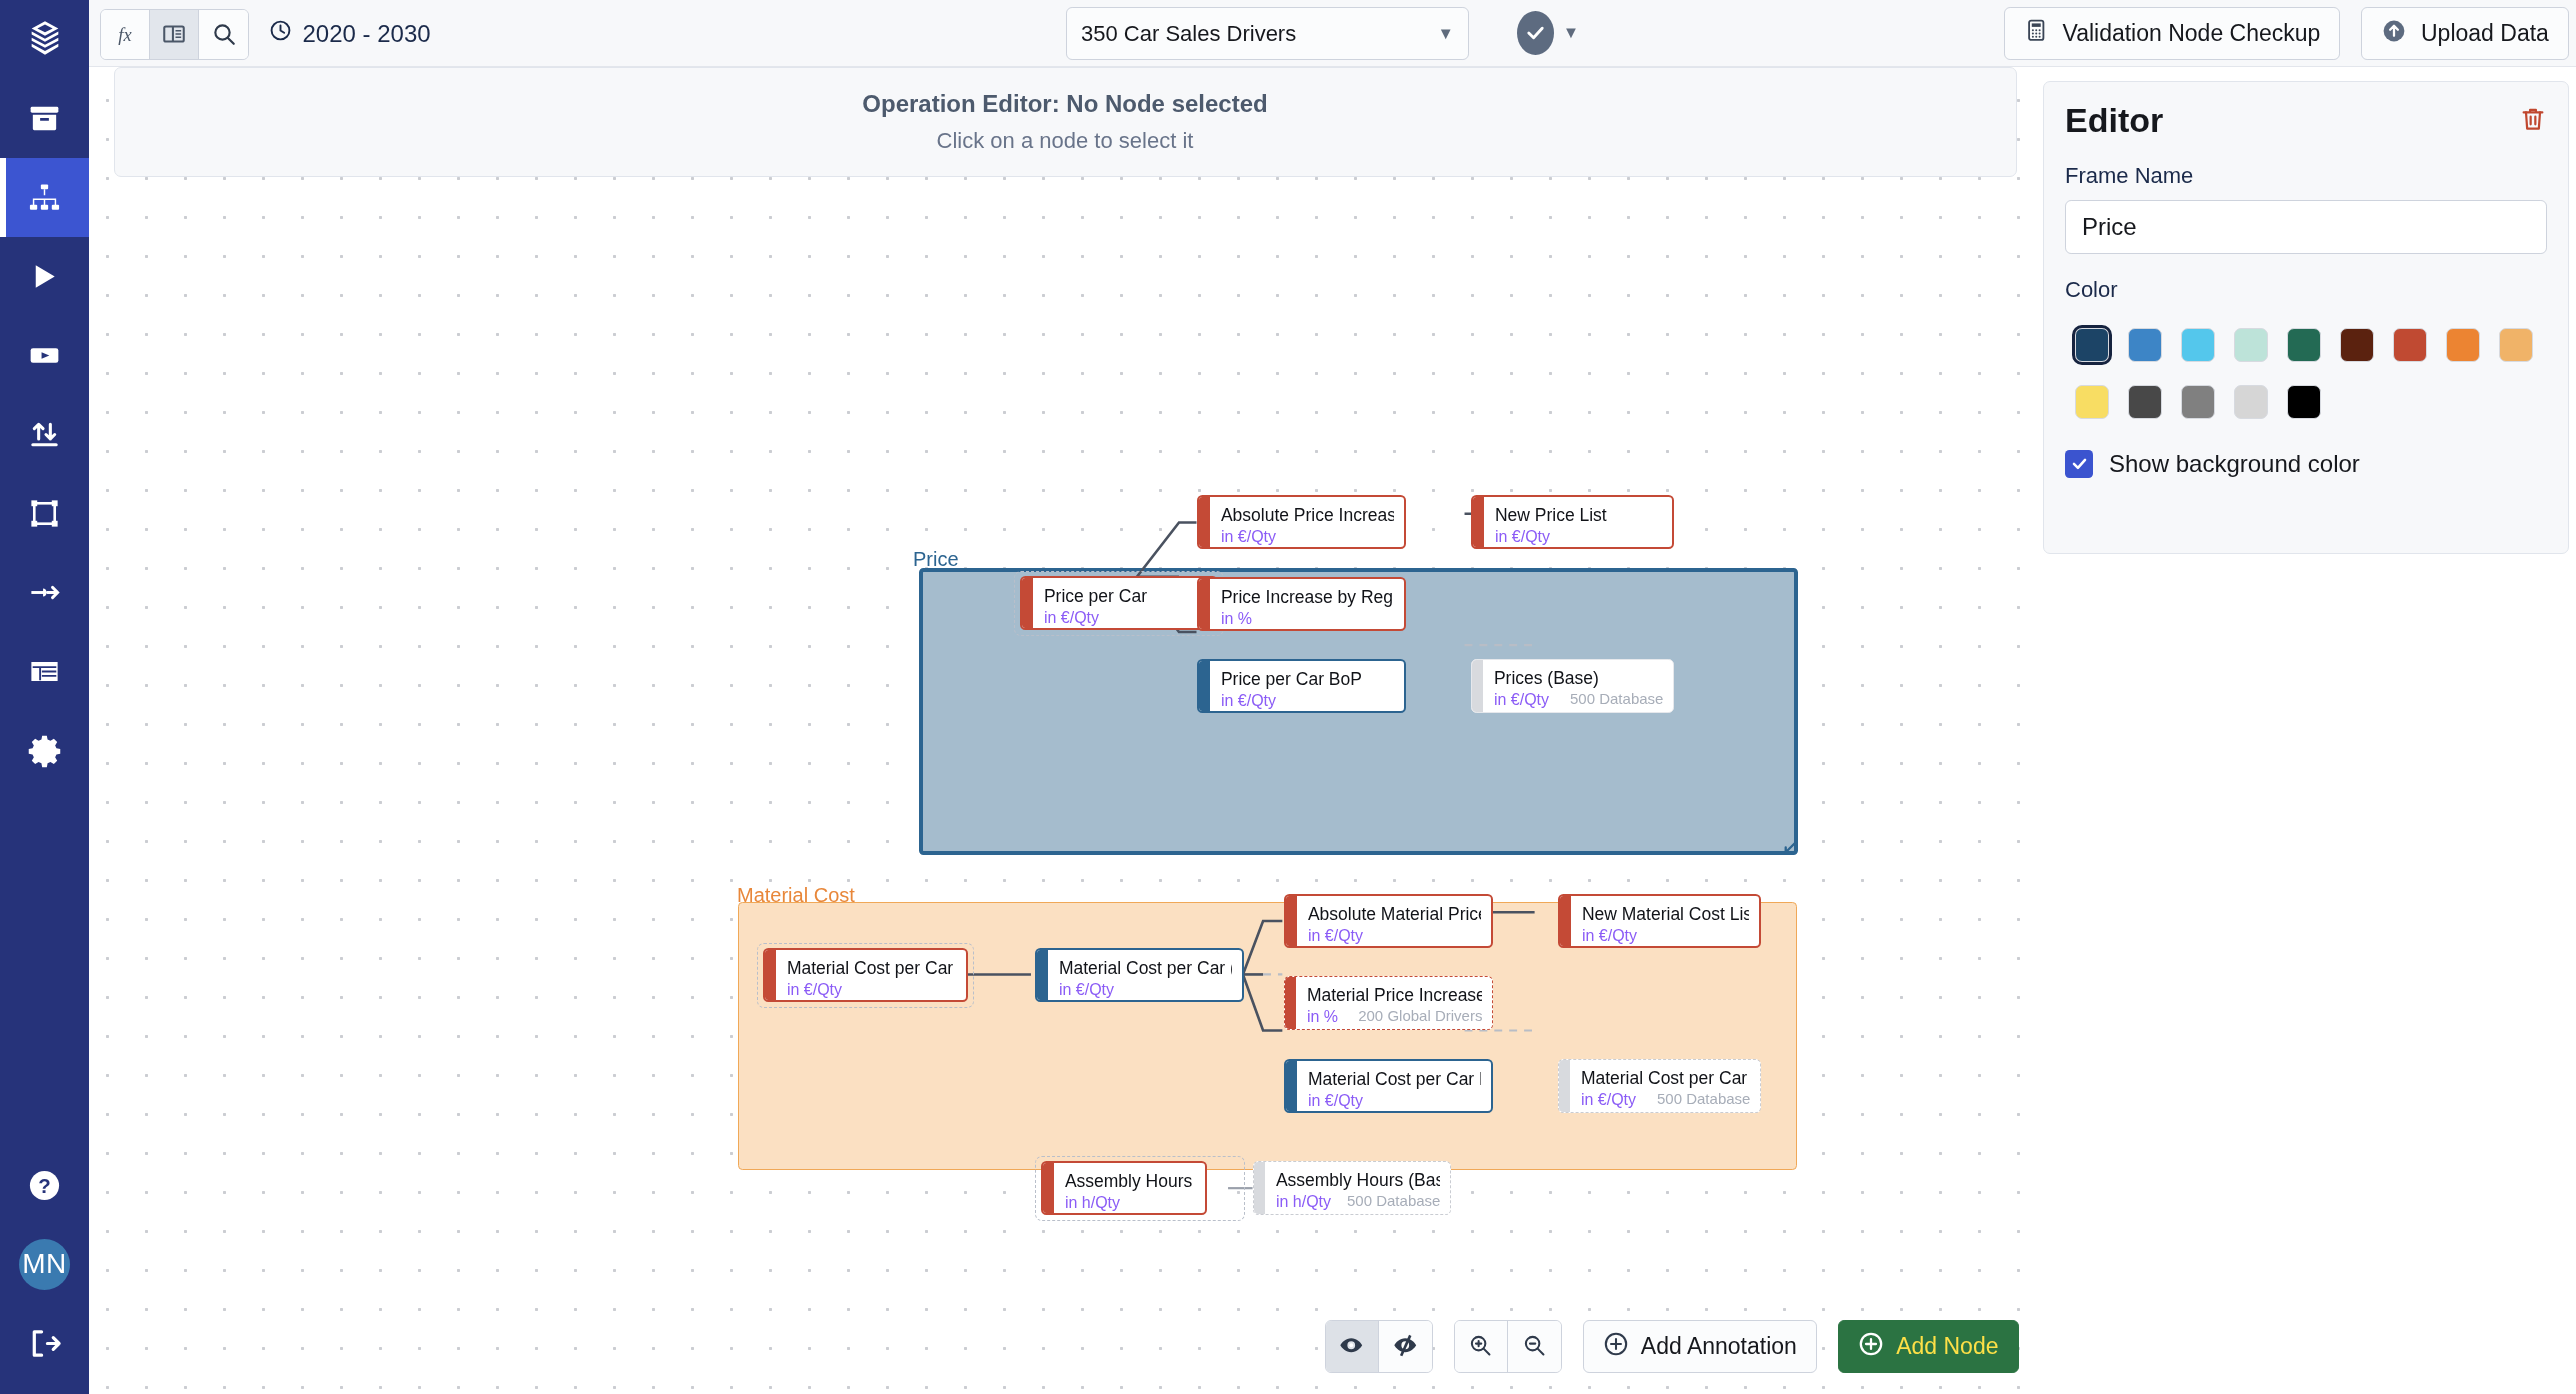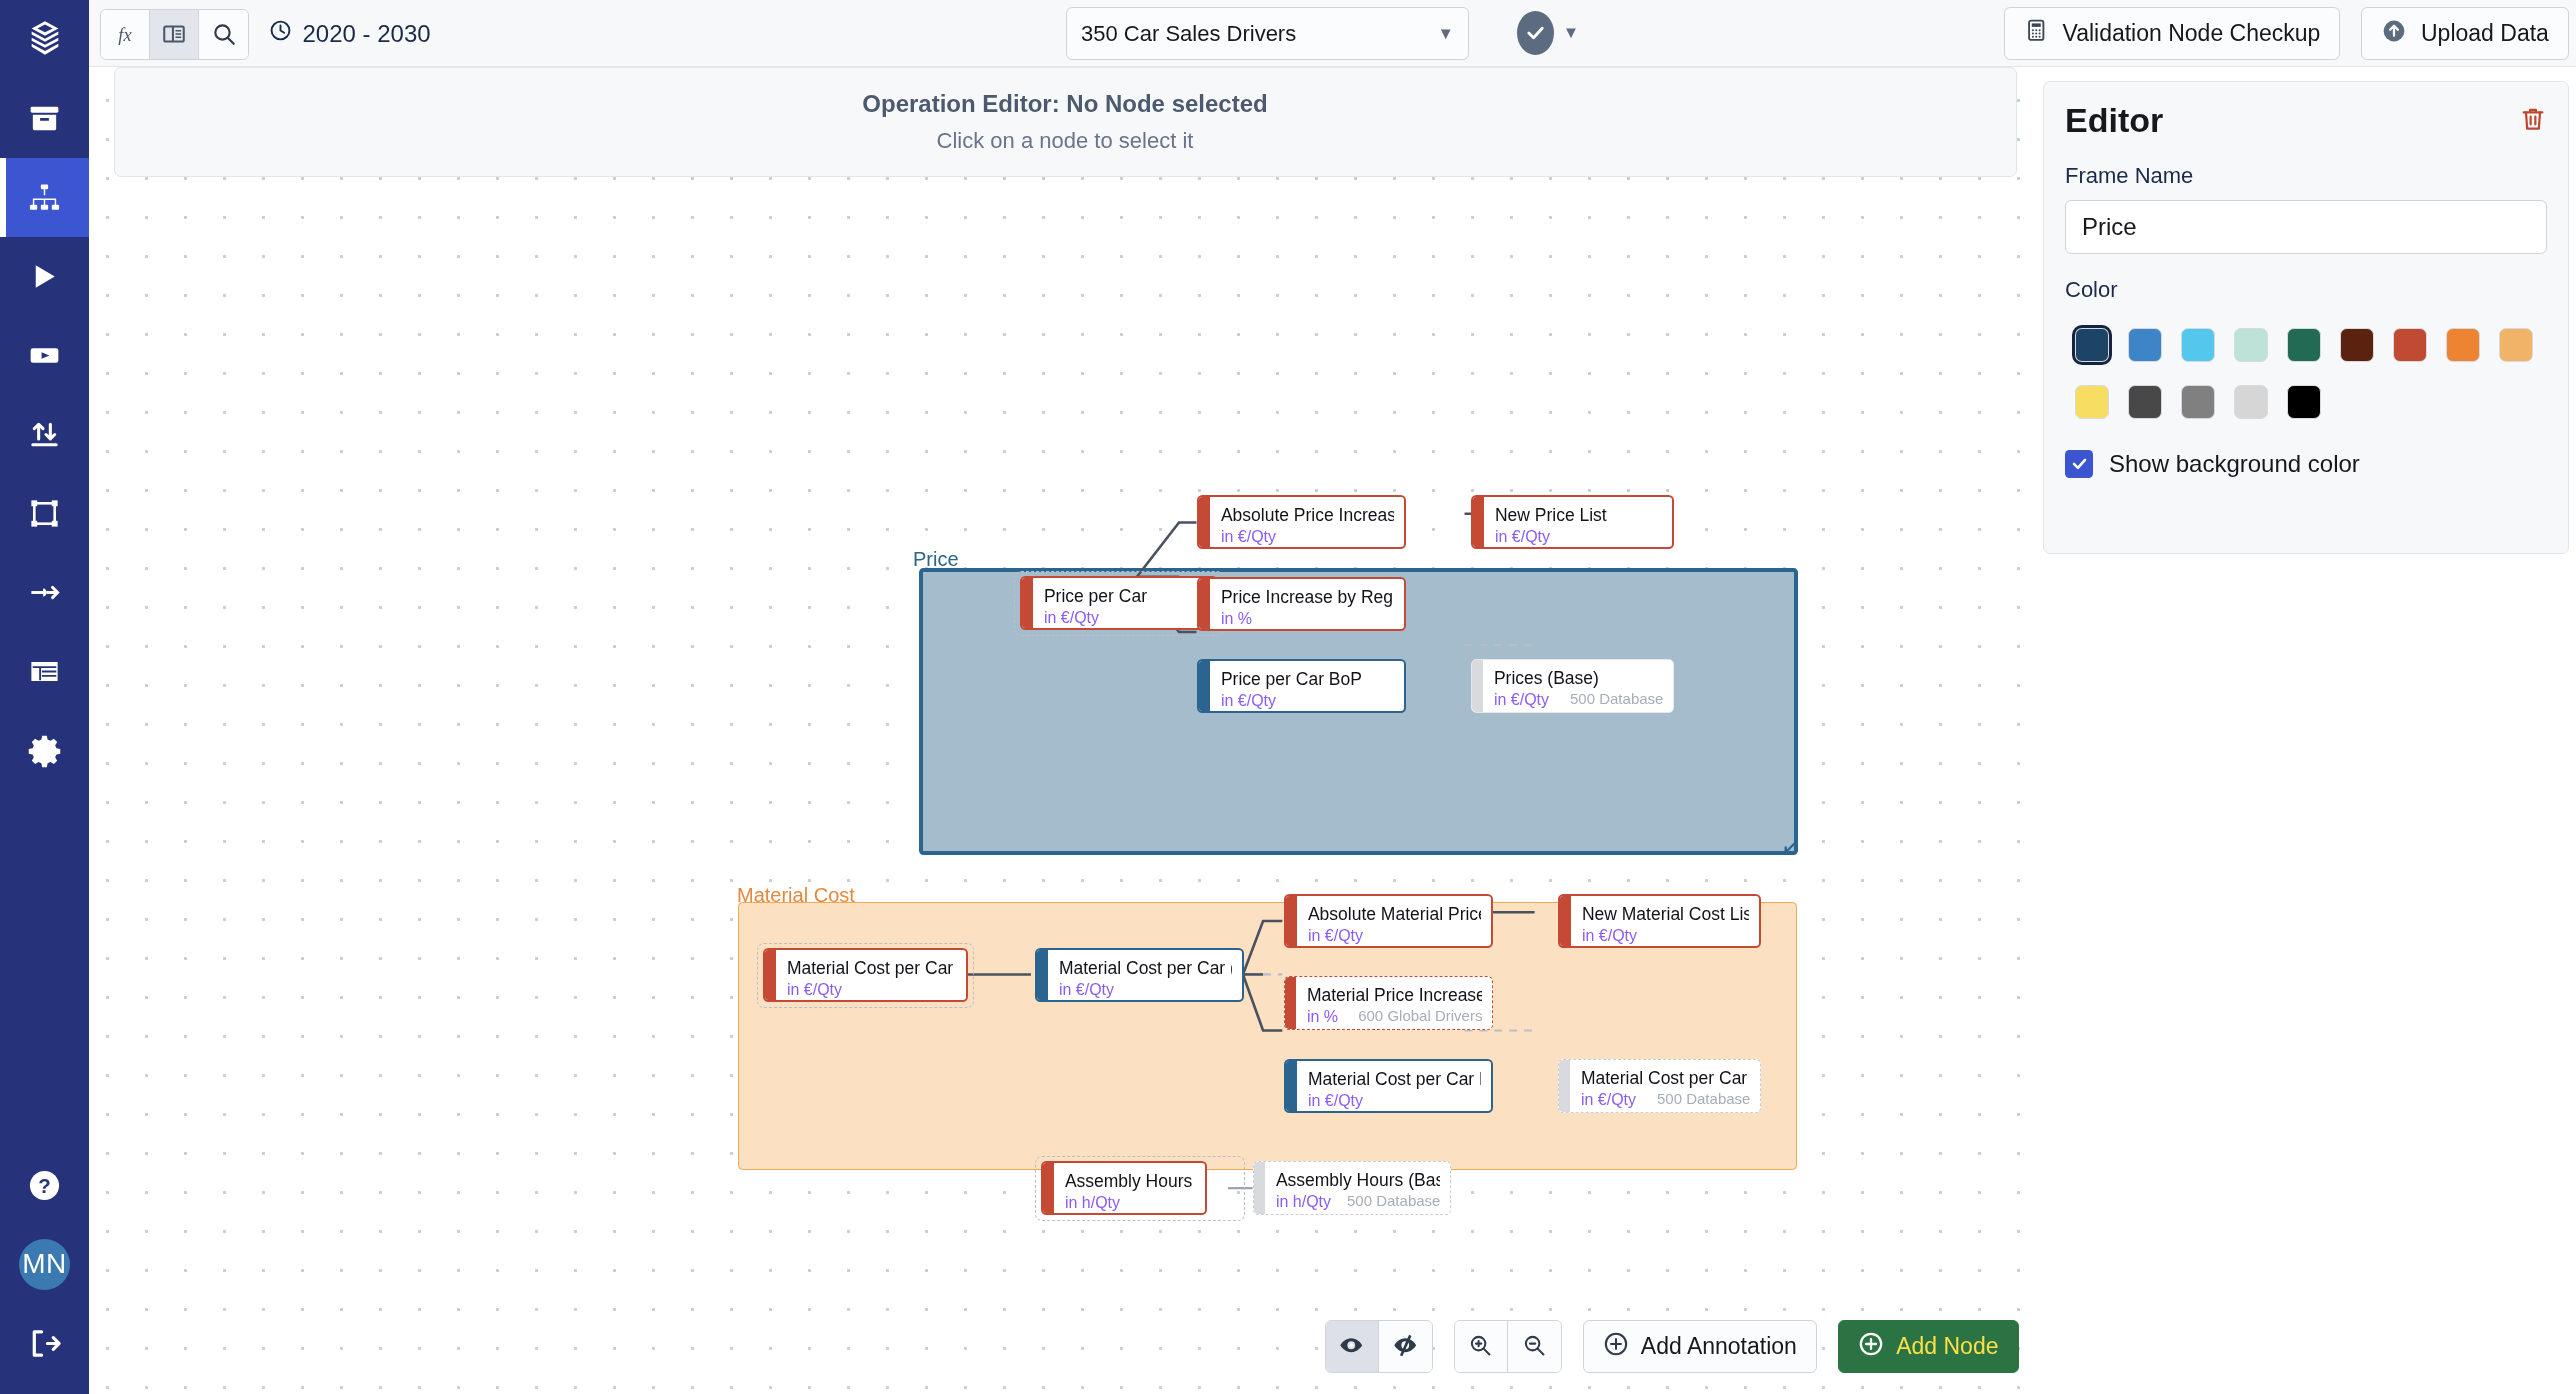--- a/index.html
+++ b/index.html
@@ -563,21 +563,21 @@
       <div class="ntitle">Absolute Material Price Incre...</div>
       <div class="nunit">in €/Qty</div>
     </div>
   </div>
 
   <div class="node dashed-red" style="left:1195px; top:909px; width:209px; height:54px;">
     <div class="accent"></div>
     <div class="nbody">
       <div class="ntitle">Material Price Increase/Decre...</div>
       <div class="nunit">in %</div>
-      <div class="nsrc">600 Global Drivers</div>
+      <div class="nsrc">200 Global Drivers</div>
     </div>
   </div>
 
   <div class="node blue" style="left:1195px; top:992px; width:209px; height:54px;">
     <div class="accent"></div>
     <div class="nbody">
       <div class="ntitle">Material Cost per Car BoP</div>
       <div class="nunit">in €/Qty</div>
     </div>
   </div>

